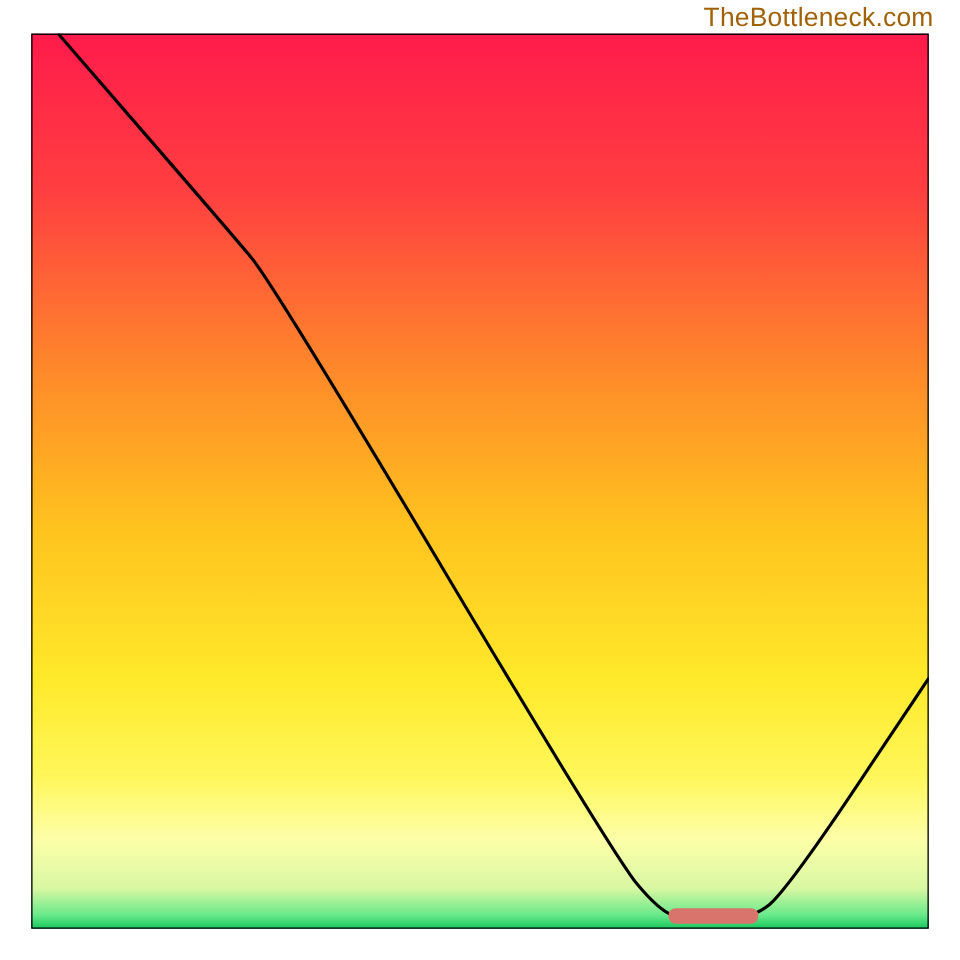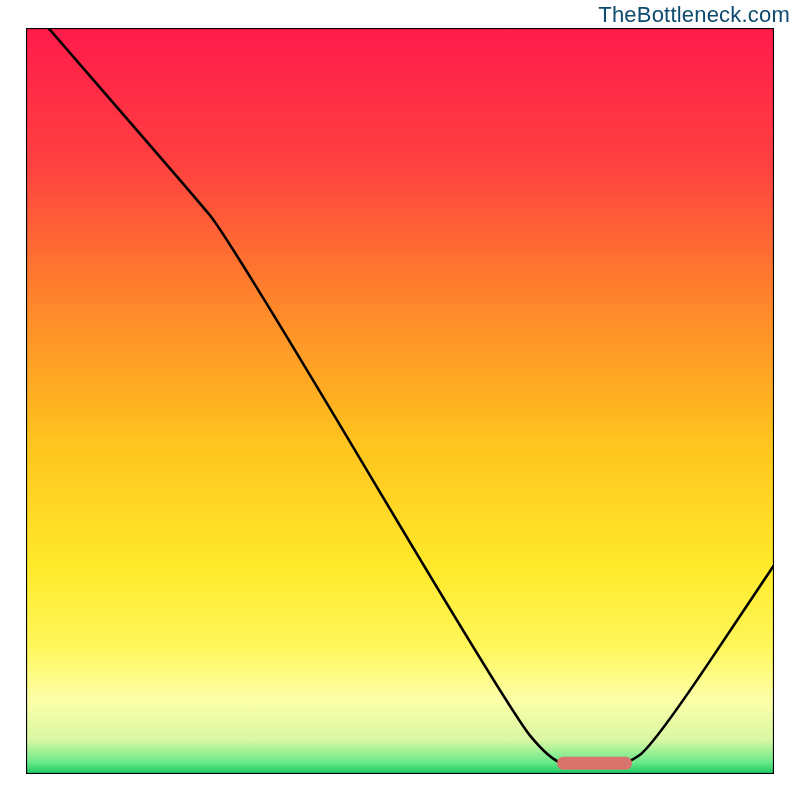--- a/index.html
+++ b/index.html
@@ -7,23 +7,23 @@
     width: 800px;
     height: 800px;
     background: #ffffff;
     position: relative;
     font-family: Arial, Helvetica, sans-serif;
     overflow: hidden;
   }
   .attribution {
     position: absolute;
     top: 2px;
-    right: 10px;
+    right: 22px;
     font-size: 22px;
-    color: #0c4a6e;
+    color: #a16207;
     font-weight: 500;
     letter-spacing: 0.2px;
   }
   .plot-wrap {
     position: absolute;
     left: 26px;
     top: 28px;
     width: 748px;
     height: 746px;
   }

